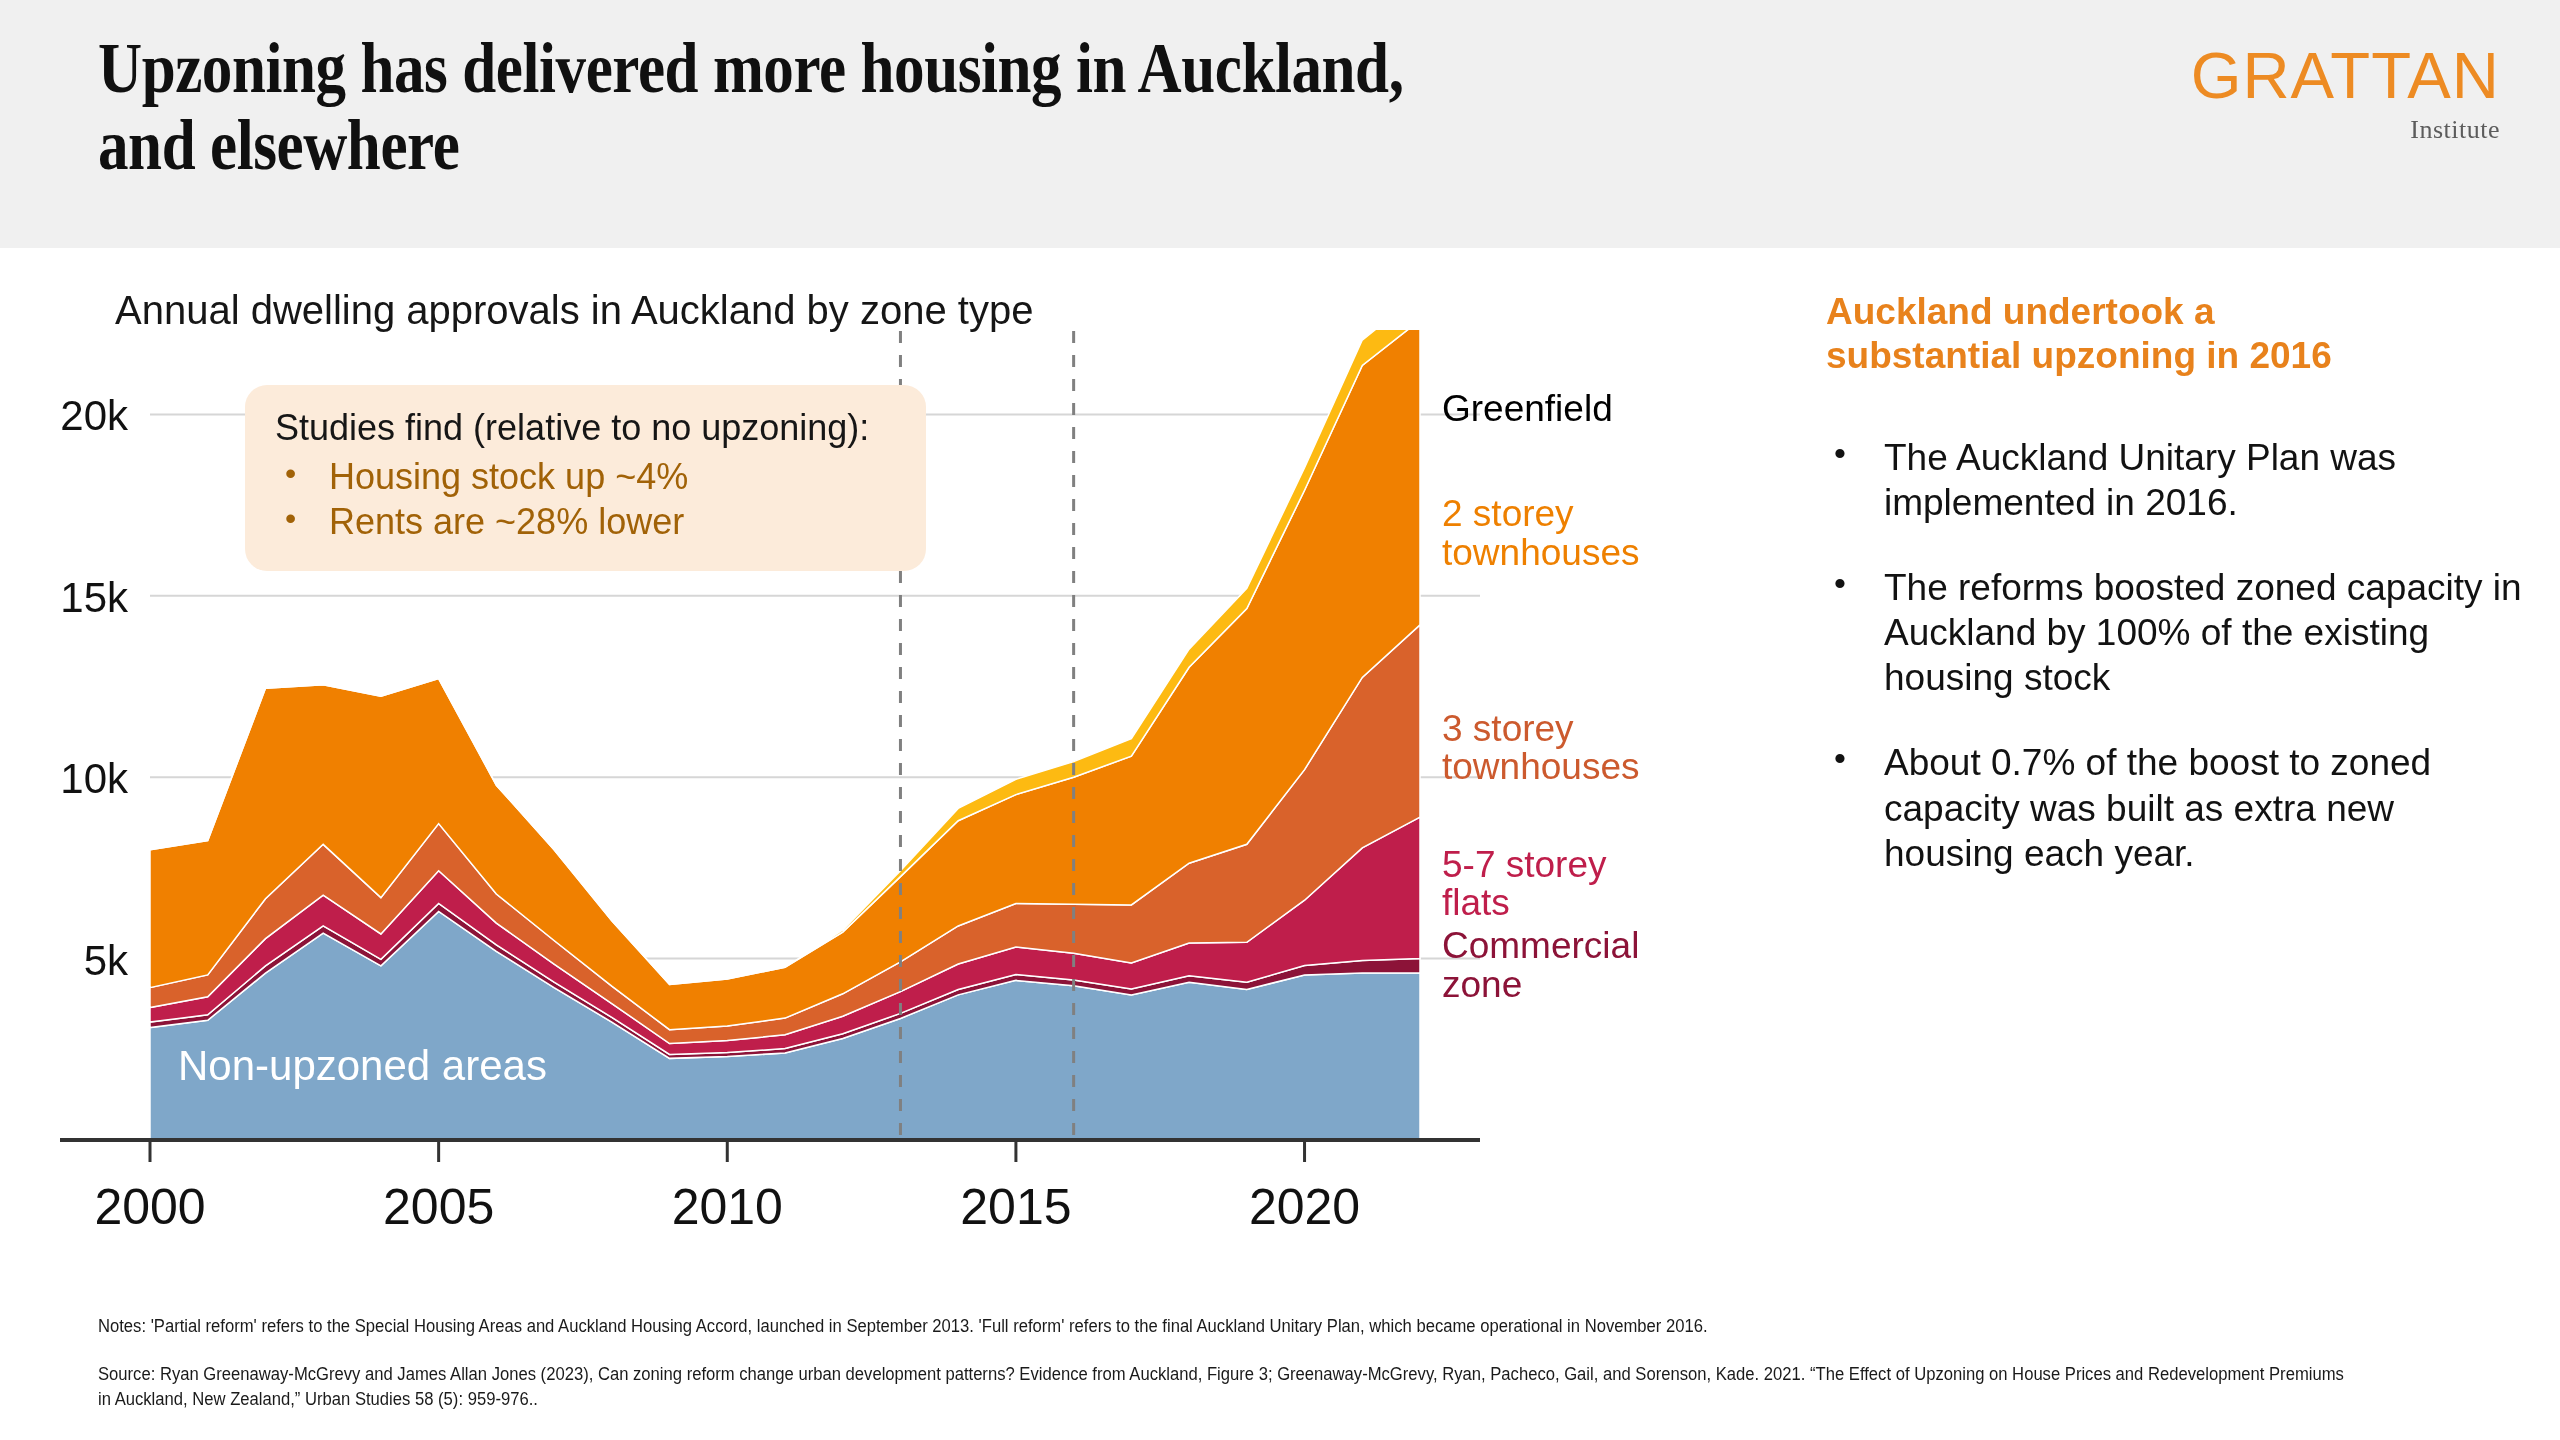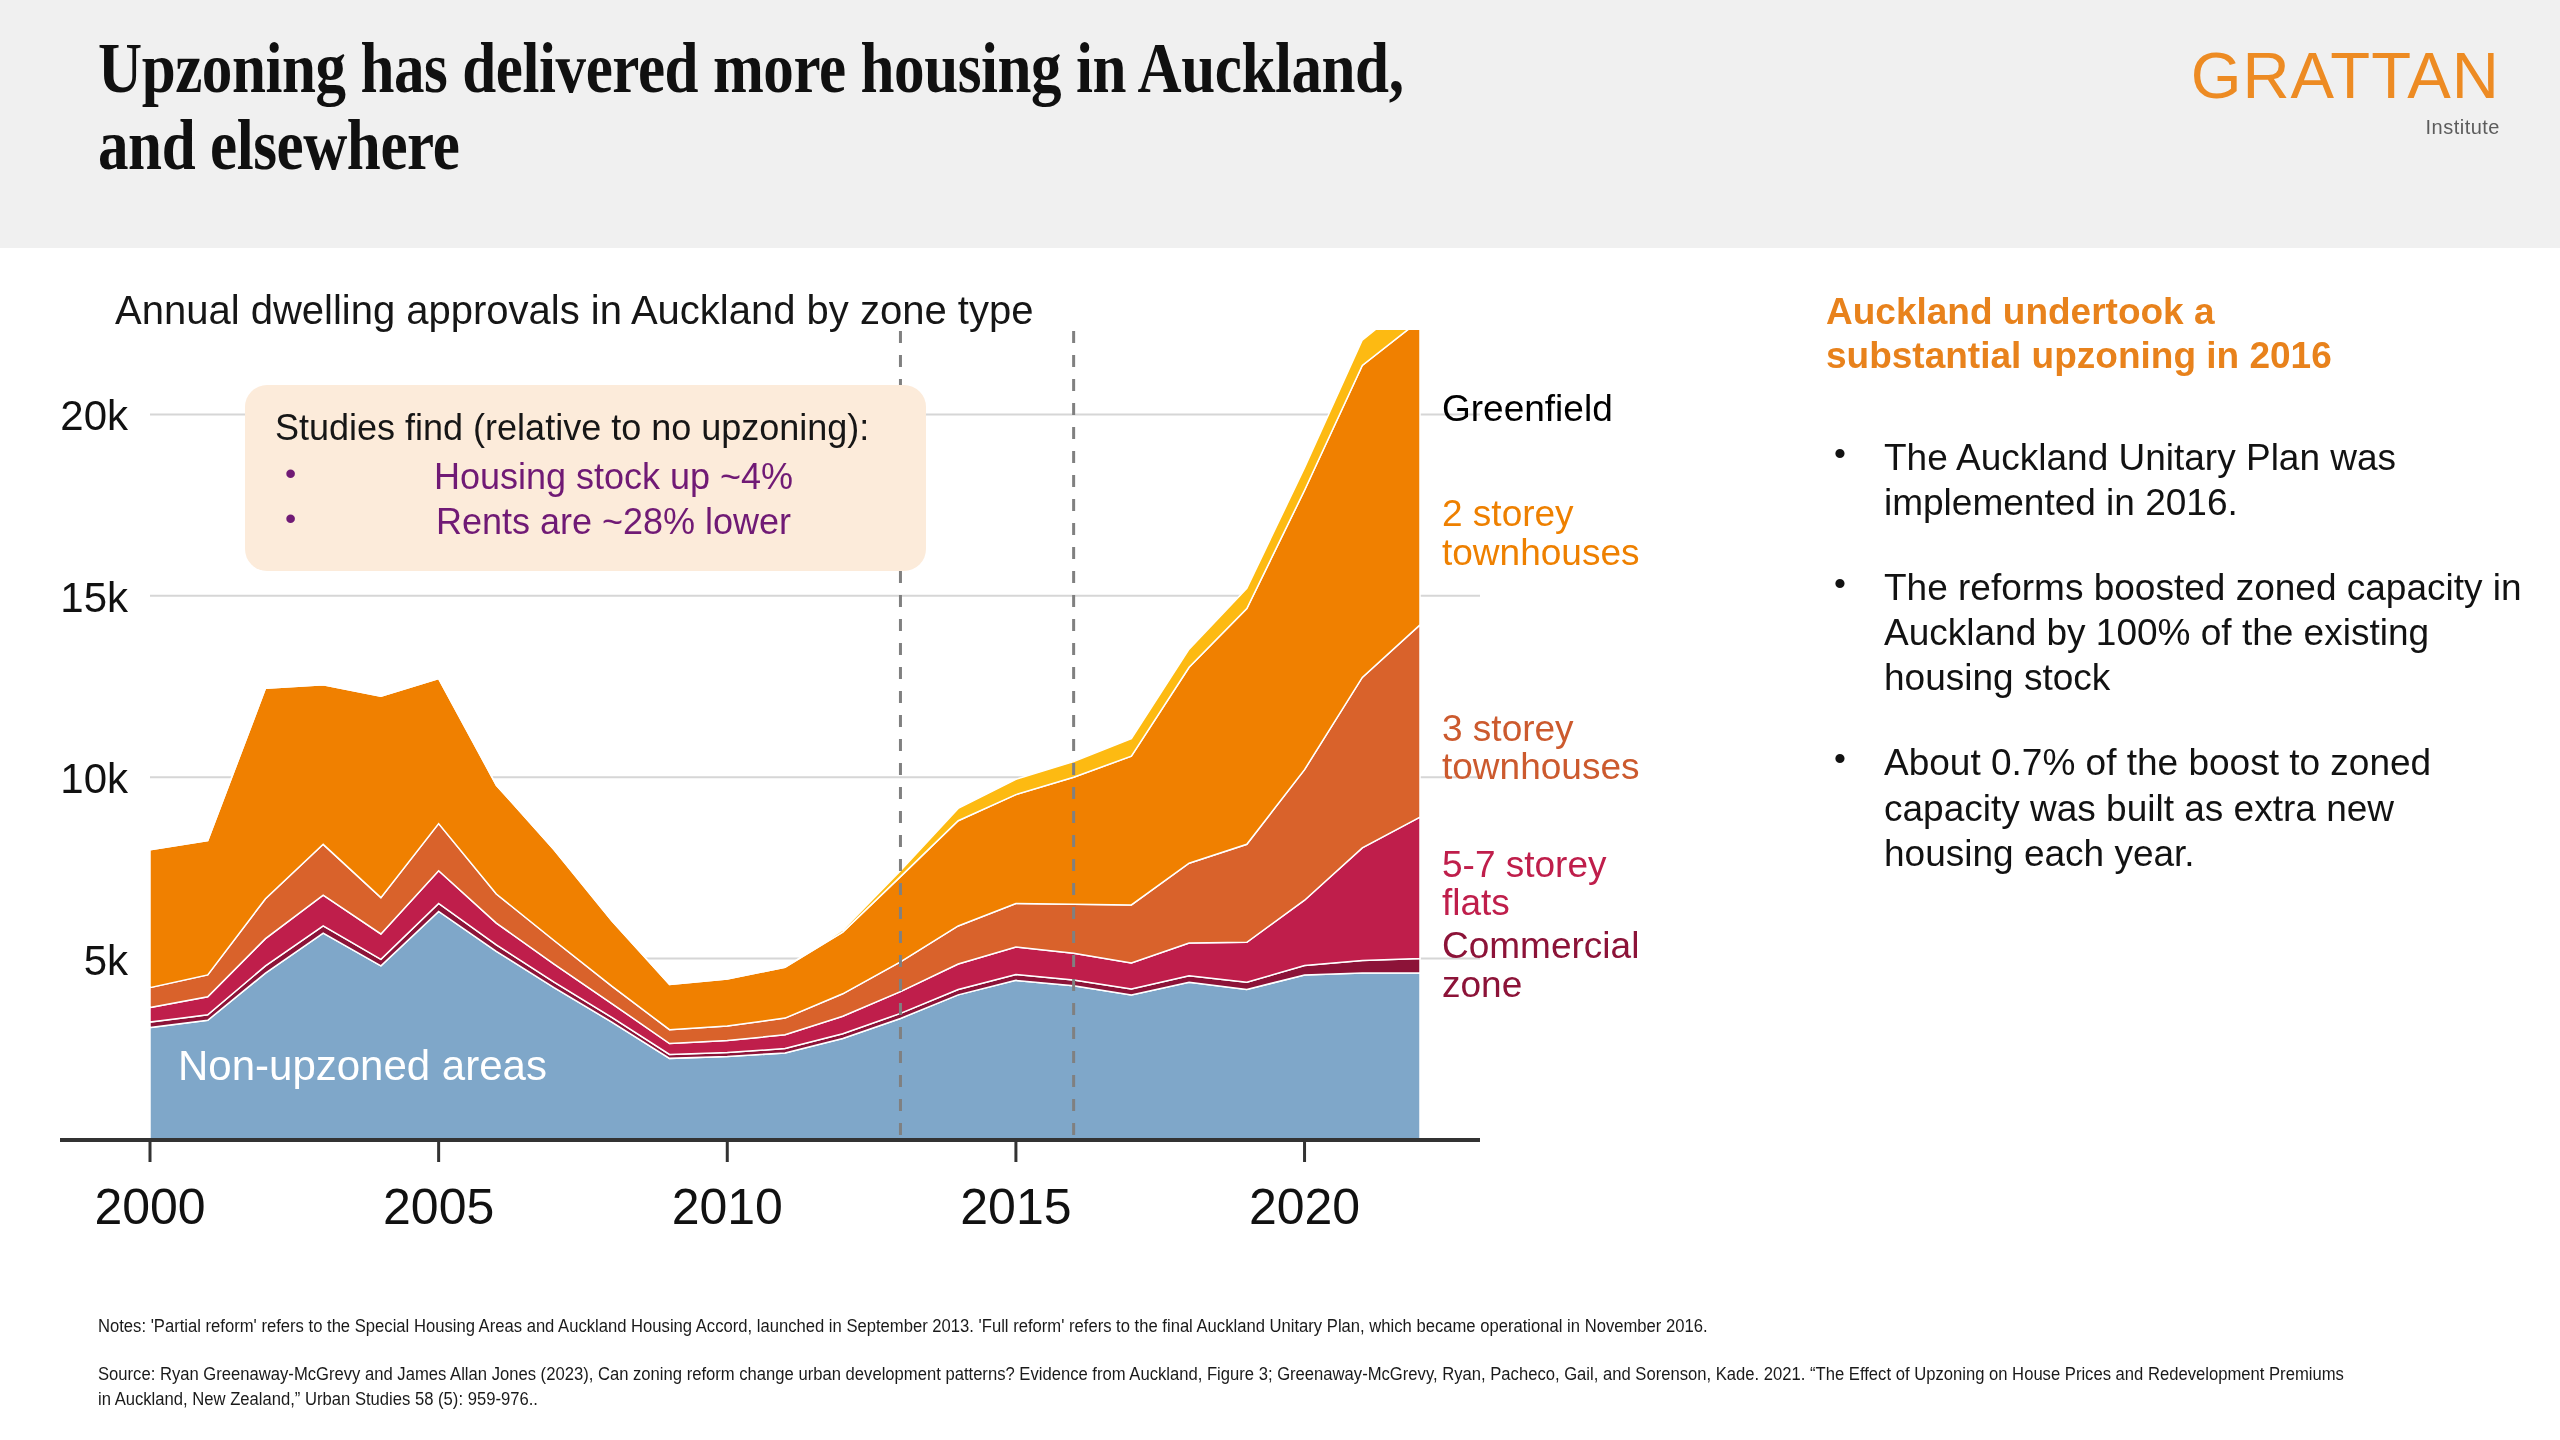--- a/index.html
+++ b/index.html
@@ -32,44 +32,44 @@
     position:absolute;right:60px;top:44px;width:330px;height:110px;
     text-align:right;
   }
   #logo-wordmark{
     font-size:64px;letter-spacing:1px;color:#ED8B23;line-height:1;
     font-weight:400;
     transform:scaleX(1.02);
     transform-origin:right top;
   }
   #logo-sub{
-    font-family:Liberation Sans, sans-serif;
-    font-size:20px;color:#5c5c5c;line-height:1;margin-top:9px;letter-spacing:0.5px;
+    font-family:Liberation Serif, serif;
+    font-size:26px;color:#5c5c5c;line-height:1;margin-top:9px;letter-spacing:0.5px;
   }
   
   #chart-subtitle{
     position:absolute;left:115px;top:288px;
     font-size:40px;color:#161616;
   }
   #chart-area{
     position:absolute;left:0px;top:330px;width:1790px;height:960px;
   }
   #chart-svg{display:block;}
   
   #callout-box{
     position:absolute;left:245px;top:385px;width:681px;
     background:#FCEBDA;border-radius:22px;
     padding:22px 28px 26px 30px;
     box-sizing:border-box;
   }
   .callout-line{font-size:36px;color:#161616;line-height:1.19;}
   .callout-bullets{margin:4px 0 0 0;padding:0;list-style:none;}
   .callout-bullets li{
-    font-size:36px;color:#701a75;line-height:1.26;
-    padding-left:54px;position:relative;text-align:center;
+    font-size:36px;color:#a16207;line-height:1.26;
+    padding-left:54px;position:relative;
   }
   .callout-bullets li:before{
     content:"\2022";position:absolute;left:10px;top:-1px;font-size:32px;
   }
   
   .series-label{
     position:absolute;font-size:37px;line-height:1.04;white-space:pre-line;
   }
   
   #right-panel{

